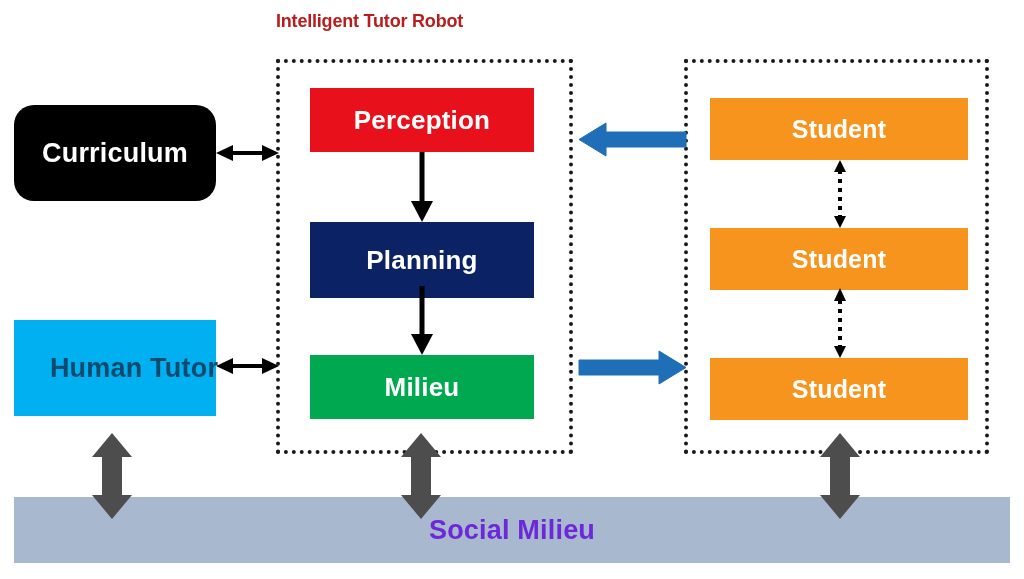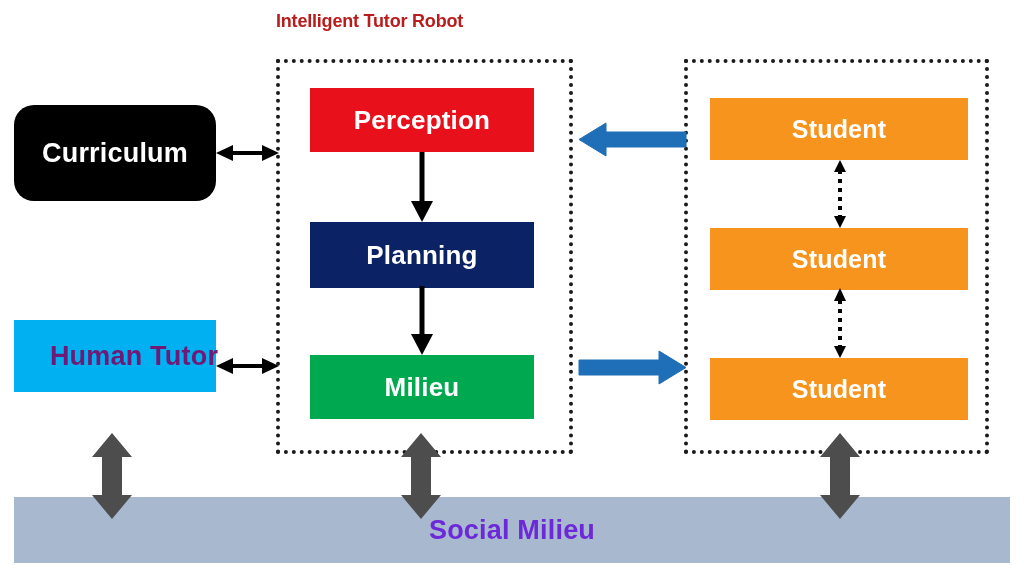--- a/index.html
+++ b/index.html
@@ -54,29 +54,29 @@
     color: #ffffff;
     font-size: 26px;
     letter-spacing: 0.2px;
     white-space: nowrap;
   }
   #box-curriculum {
     left: 14px; top: 105px; width: 202px; height: 96px;
     background: #000000; color: #ffffff; font-size: 27px; border-radius: 20px;
   }
   #box-human-tutor {
-    left: 14px; top: 320px; width: 202px; height: 72px;
-    background: #00B0F0; color: #701a75; font-size: 27px; padding-left: 38px;
+    left: 14px; top: 320px; width: 202px; height: 96px;
+    background: #00B0F0; color: #0c4a6e; font-size: 27px; padding-left: 38px;
   }
   #box-perception {
     left: 310px; top: 88px; width: 224px; height: 64px;
     background: #E8101B;
   }
   #box-planning {
-    left: 310px; top: 222px; width: 224px; height: 66px;
+    left: 310px; top: 222px; width: 224px; height: 76px;
     background: #0B2265;
   }
   #box-action {
     left: 310px; top: 355px; width: 224px; height: 64px;
     background: #00A94F;
   }
   .box-student {
     left: 710px; width: 258px; height: 62px;
     background: #F7941E;
     font-size: 25px;

